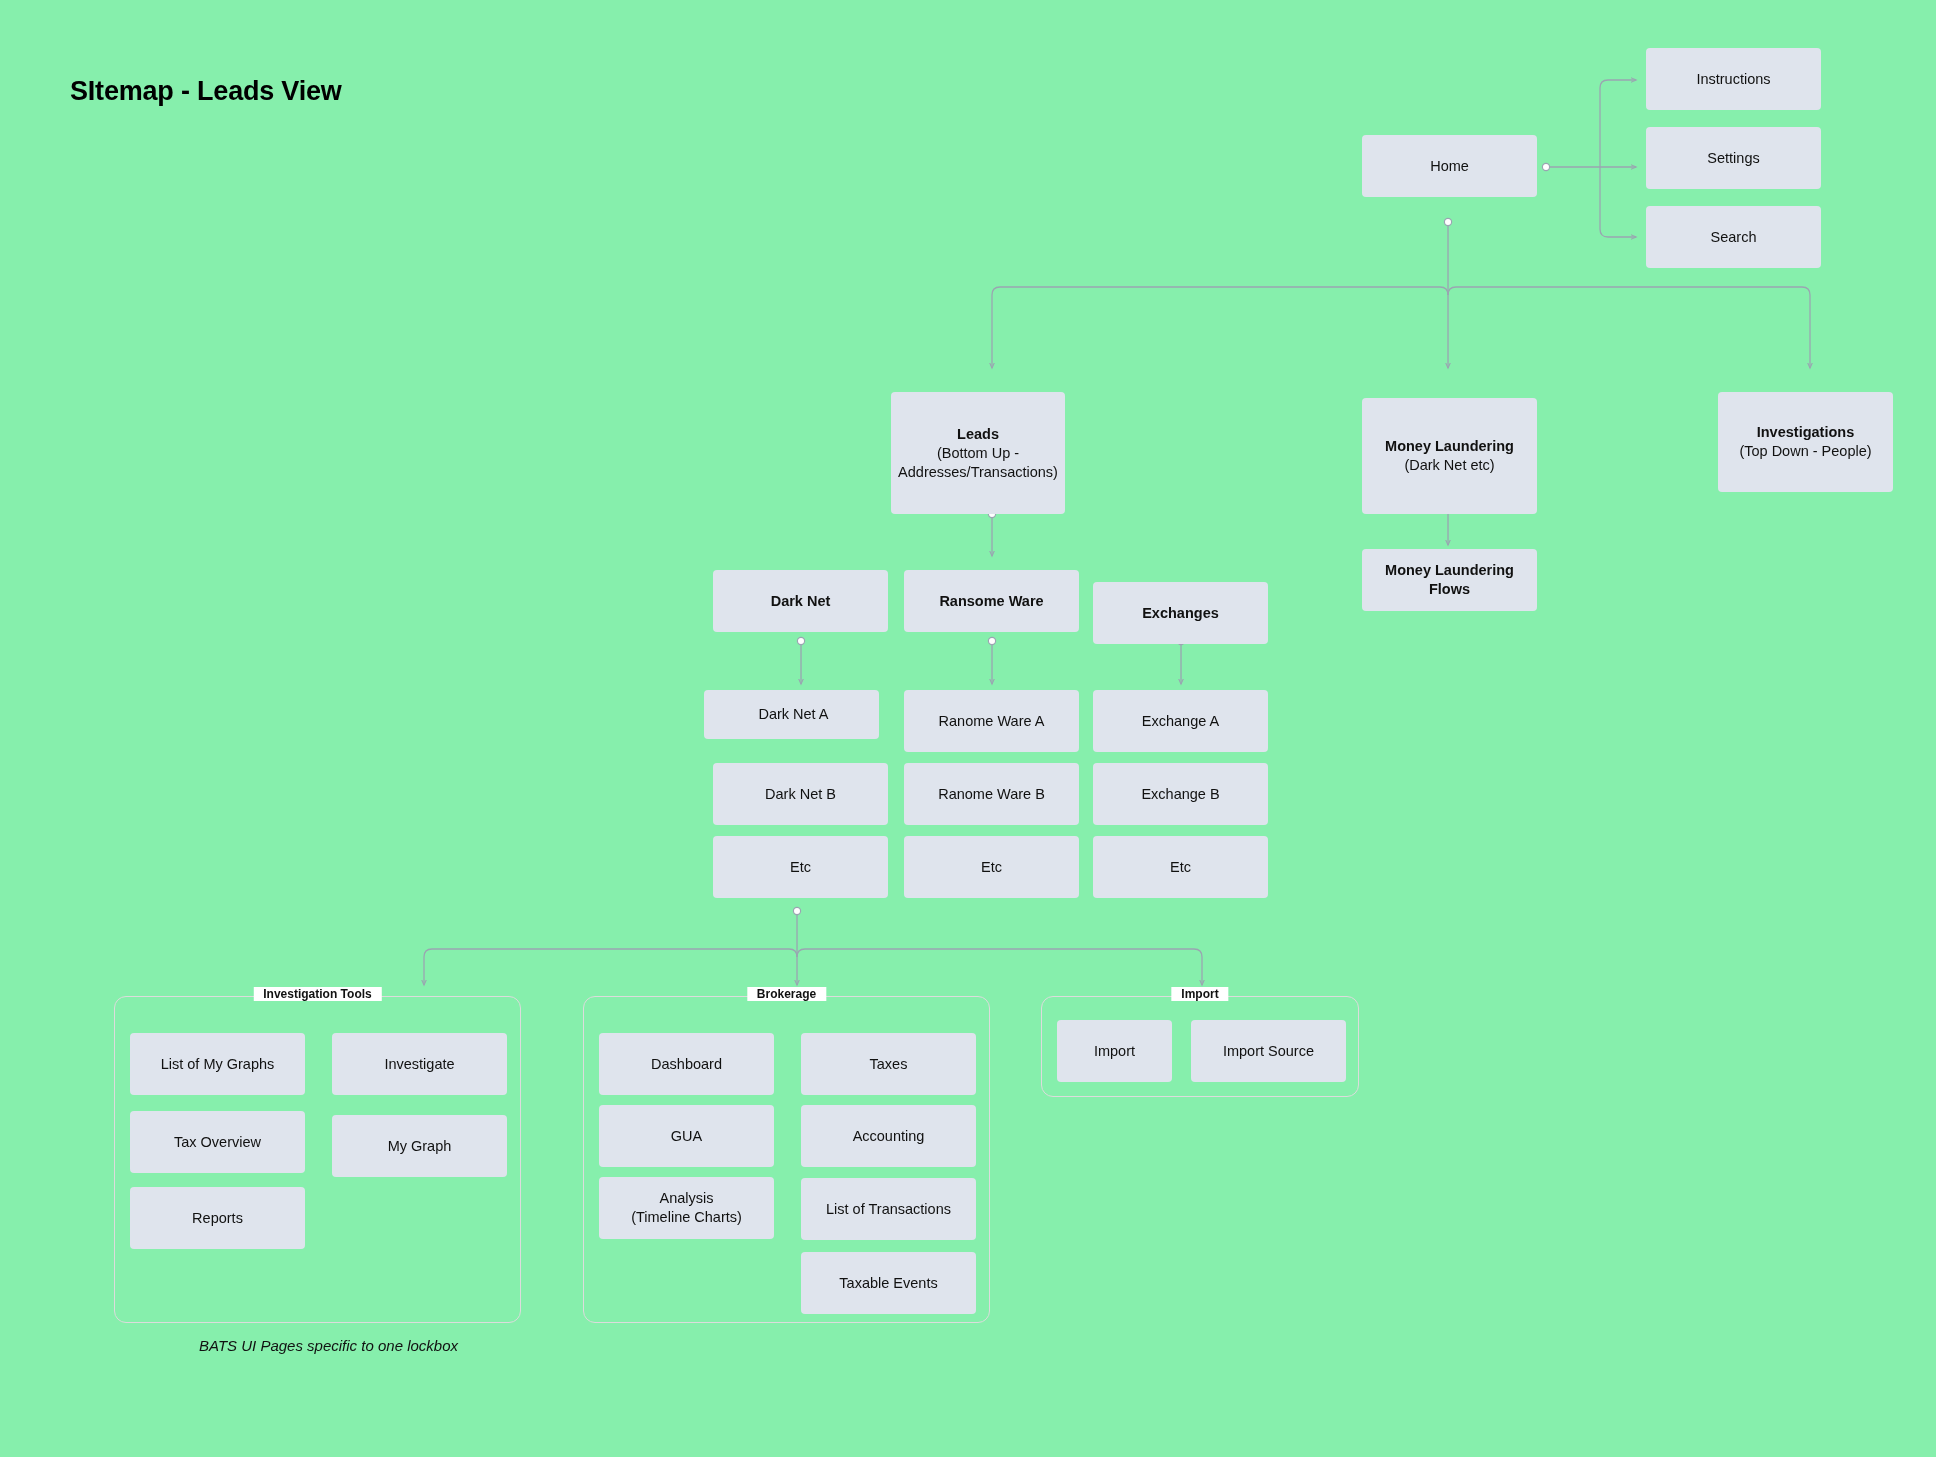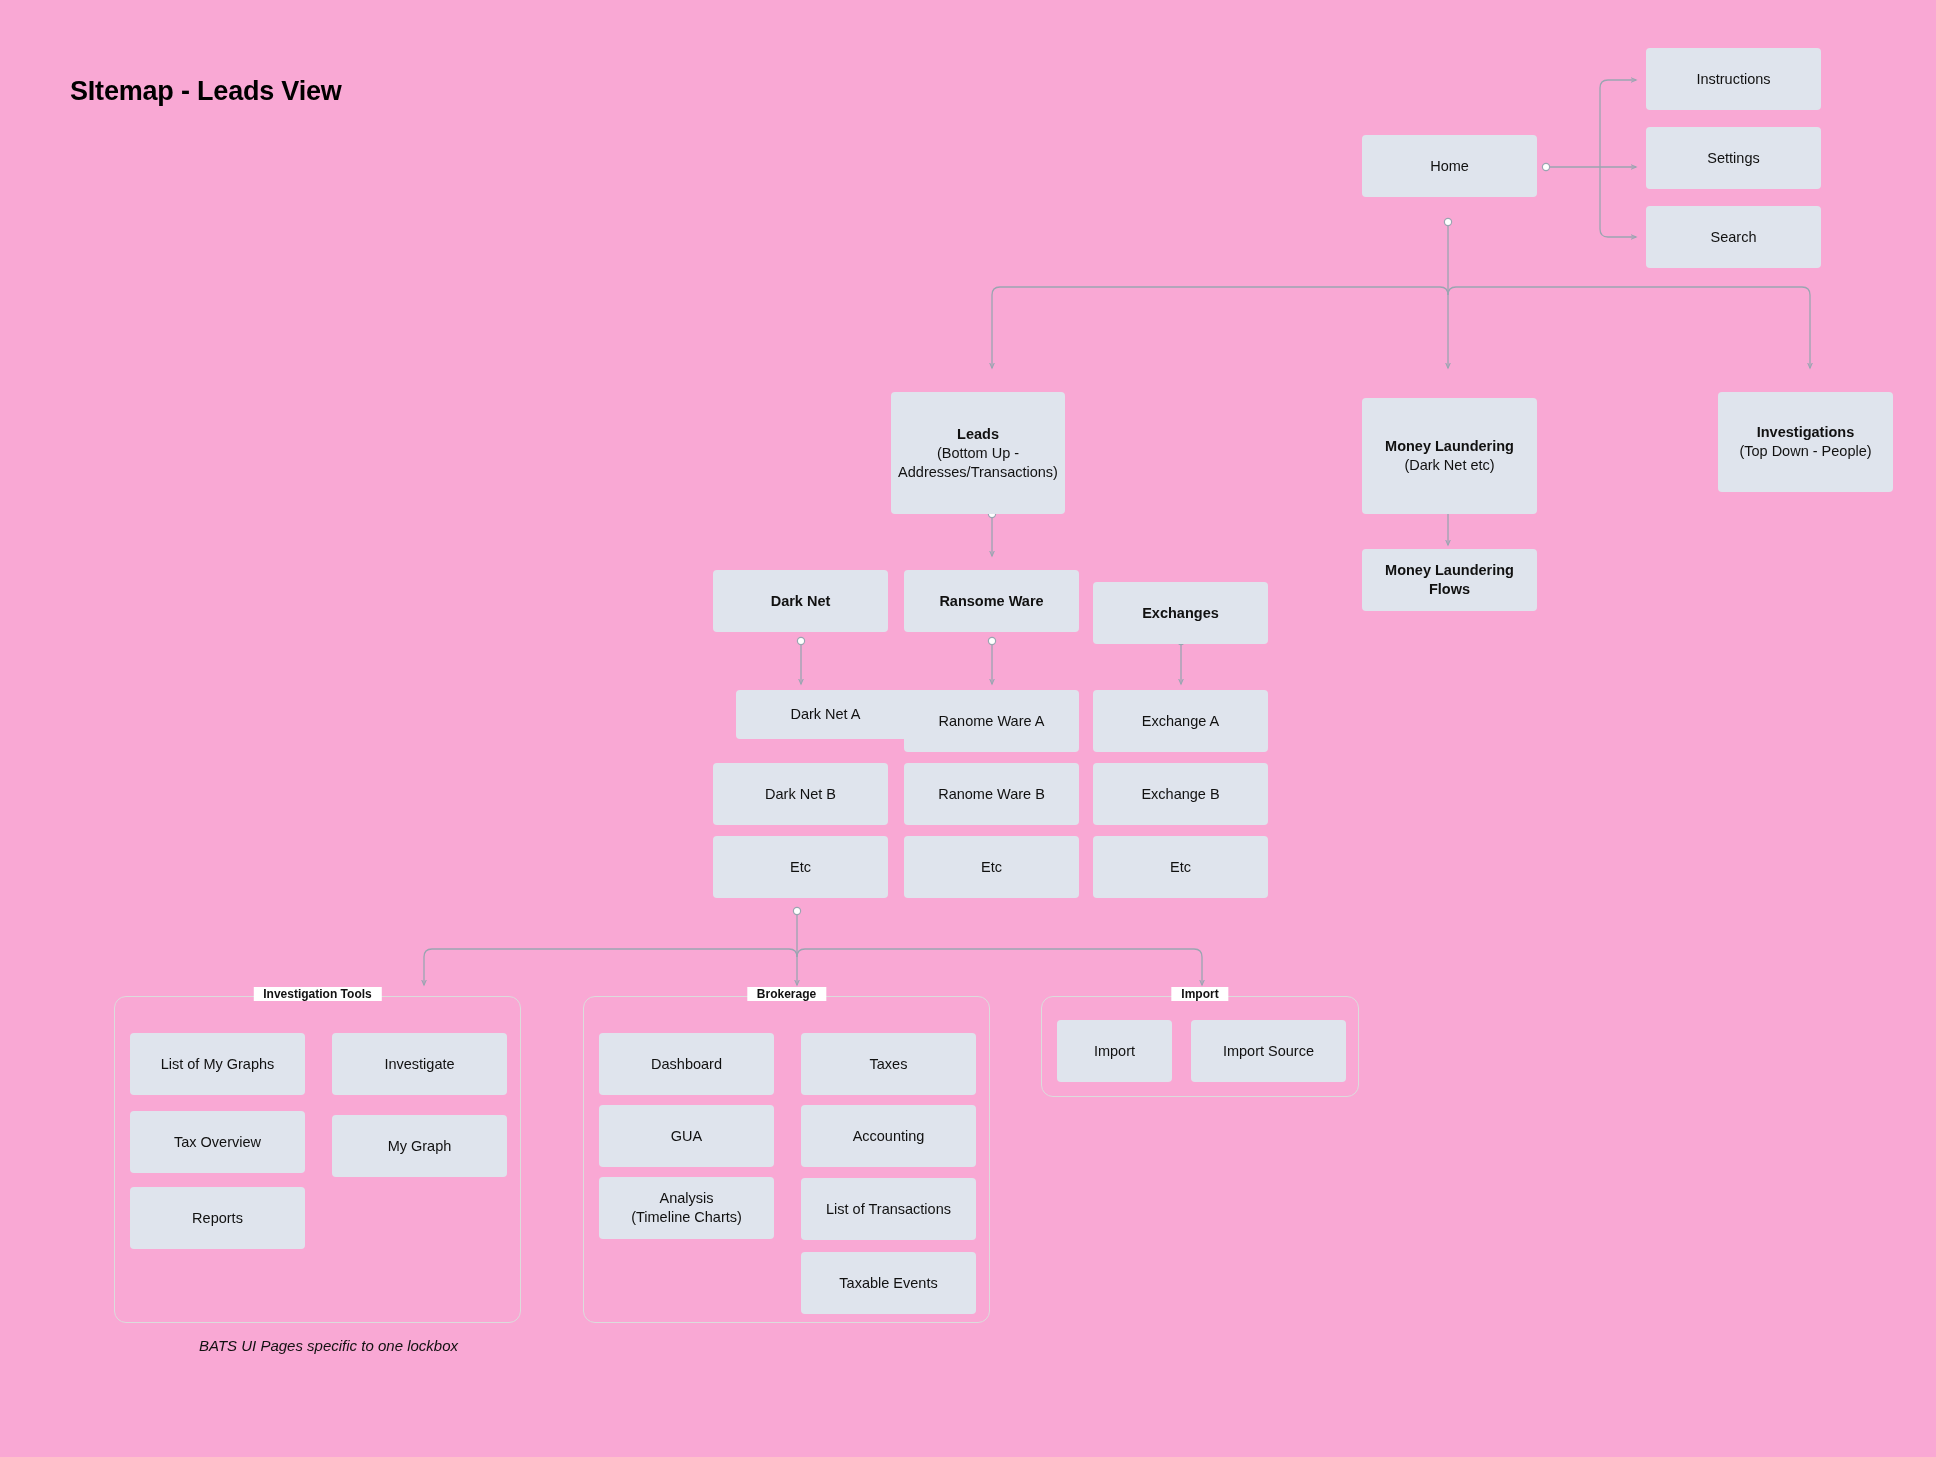--- a/index.html
+++ b/index.html
@@ -8,21 +8,21 @@
     background: #ffffff;
   }
   body {
     font-family: "Liberation Sans", sans-serif;
     -webkit-font-smoothing: antialiased;
   }
   #canvas {
     position: relative;
     width: 1936px;
     height: 1457px;
-    background: #f9a8d4;
+    background: #86efac;
     overflow: hidden;
   }
   #wires {
     position: absolute;
     left: 0;
     top: 0;
     width: 1936px;
     height: 1457px;
     pointer-events: none;
   }
@@ -195,21 +195,21 @@
   <div class="node bold-only" style="left:713px; top:570px; width:175px; height:62px;">
     <span>Dark Net</span>
   </div>
   <div class="node bold-only" style="left:904px; top:570px; width:175px; height:62px;">
     <span>Ransome Ware</span>
   </div>
   <div class="node bold-only" style="left:1093px; top:582px; width:175px; height:62px;">
     <span>Exchanges</span>
   </div>
 
-  <div class="node simple" style="left:736px; top:690px; width:175px; height:49px;padding-left:12px;">
+  <div class="node simple" style="left:704px; top:690px; width:175px; height:49px;padding-left:12px;">
     <span>Dark Net A</span>
   </div>
   <div class="node simple" style="left:904px; top:690px; width:175px; height:62px;">
     <span>Ranome Ware A</span>
   </div>
   <div class="node simple" style="left:1093px; top:690px; width:175px; height:62px;">
     <span>Exchange A</span>
   </div>
 
   <div class="node simple" style="left:713px; top:763px; width:175px; height:62px;">

